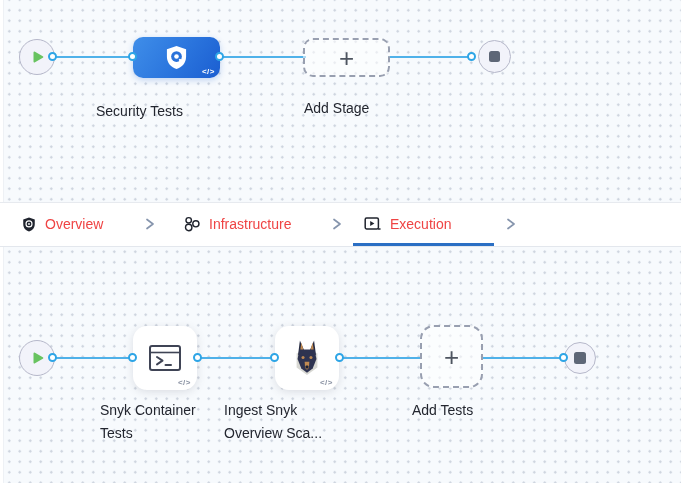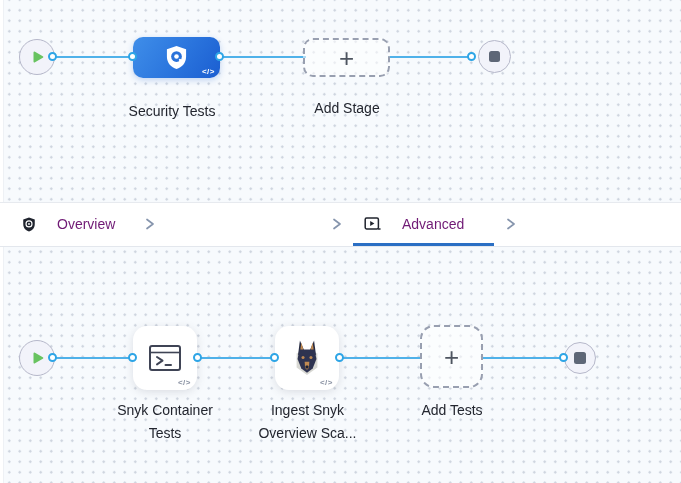--- a/index.html
+++ b/index.html
@@ -54,32 +54,32 @@
   }
   .step-node .code-badge{ color:#8a92a3; right:6px; bottom:3px; }
   .add-box{
     position:absolute; border:2px dashed #989fb0; border-radius:10px;
     background:rgba(255,255,255,0.55);
     display:flex; align-items:center; justify-content:center;
     color:#4e5560; z-index:4; cursor:pointer;
   }
   .plus-glyph{ font-size:26px; font-weight:300; line-height:1; color:#4e5560; }
   .node-label{
-    position:absolute; text-align:center; font-size:14px; color:#23262f;
+    position:absolute; font-size:14px; color:#23262f;
     line-height:23px; z-index:2;
   }
   
   .tab-bar{
     position:absolute; left:0; top:202px; width:681px; height:45px;
     background:#ffffff; border-top:1px solid #e7eaef; border-bottom:1px solid #e3e7ed;
     z-index:6;
   }
   .tab{
     position:absolute; top:0; height:42px; display:flex; align-items:center;
-    gap:21px; font-size:14px; font-weight:500; color:#701a75; cursor:pointer;
+    gap:9px; font-size:14px; font-weight:500; color:#ef4444; cursor:pointer;
   }
   .tab-chevron{ position:absolute; top:14px; width:12px; height:14px; }
   .active-underline{
     position:absolute; left:353px; bottom:0; width:141px; height:3px;
     background:#2b6fc4;
   }
   svg{ display:block; }
 </style>
 </head>
 <body>
@@ -130,32 +130,40 @@
         <circle cx="12" cy="12" r="5.2" fill="none" stroke="#ffffff" stroke-width="2"></circle>
         <circle cx="12" cy="12" r="1.6" fill="#ffffff"></circle>
       </svg>
       <span>Overview</span>
     </div>
 
     <svg class="tab-chevron" style="left:144px;" viewBox="0 0 12 14">
       <path d="M3 2.5 L9 7 L3 11.5" fill="none" stroke="#8695ad" stroke-width="1.7" stroke-linecap="round" stroke-linejoin="round"></path>
     </svg>
 
+    <div class="tab" style="left:184px;">
+      <svg width="16" height="16" viewBox="0 0 17 17">
+        <circle cx="5" cy="4.6" r="2.9" fill="none" stroke="#20242e" stroke-width="1.5"></circle>
+        <circle cx="5" cy="12.2" r="3.4" fill="none" stroke="#20242e" stroke-width="1.5"></circle>
+        <circle cx="12.6" cy="8.3" r="3.3" fill="none" stroke="#20242e" stroke-width="1.5"></circle>
+      </svg>
+      <span>Infrastructure</span>
+    </div>
 
     <svg class="tab-chevron" style="left:331px;" viewBox="0 0 12 14">
       <path d="M3 2.5 L9 7 L3 11.5" fill="none" stroke="#8695ad" stroke-width="1.7" stroke-linecap="round" stroke-linejoin="round"></path>
     </svg>
 
     <div class="tab active" style="left:364px;">
       <svg width="17" height="16" viewBox="0 0 17 16">
         <rect x="1.2" y="2" width="13.2" height="11" rx="1.4" fill="none" stroke="#20242e" stroke-width="1.5"></rect>
         <path d="M6.2 5 L10.4 7.5 L6.2 10 Z" fill="#20242e"></path>
         <path d="M14.4 13 L16 13" stroke="#20242e" stroke-width="1.5" stroke-linecap="round"></path>
       </svg>
-      <span>Advanced</span>
+      <span>Execution</span>
     </div>
 
     <svg class="tab-chevron" style="left:505px;" viewBox="0 0 12 14">
       <path d="M3 2.5 L9 7 L3 11.5" fill="none" stroke="#8695ad" stroke-width="1.7" stroke-linecap="round" stroke-linejoin="round"></path>
     </svg>
 
 
     <div class="active-underline"></div>
   </div>
 
@@ -199,21 +207,21 @@
       <path d="M12 3.5 L14.5 12 L10.5 14.5 Z" fill="#c08a52"></path>
       <path d="M24 3.5 L21.5 12 L25.5 14.5 Z" fill="#c08a52"></path>
       <path d="M10 11 H26 L28 21 L24 31 L18 35.5 L12 31 L8 21 Z" fill="#2e3350"></path>
       <circle cx="13.8" cy="19.5" r="1.6" fill="#c08a52"></circle>
       <circle cx="22.2" cy="19.5" r="1.6" fill="#c08a52"></circle>
       <path d="M15.5 24 H20.5 L20 30.5 L18 32.5 L16 30.5 Z" fill="#c08a52"></path>
       <rect x="16.4" y="28" width="3.2" height="3" rx="1" fill="#1d2236"></rect>
     </svg>
     <span class="code-badge">&lt;/&gt;</span>
   </div>
-  <div class="node-label" style="left:235px; top:399px; width:145px;">
+  <div class="node-label" style="left:224px; top:399px; width:145px;">
     <div>Ingest Snyk</div>
     <div>Overview Sca...</div>
   </div>
 
   <div class="add-box" style="left:420px; top:325px; width:63px; height:63px; border-radius:14px;">
     <span class="plus-glyph">+</span>
   </div>
   <div class="node-label" style="left:412px; top:399px; width:80px;">Add Tests</div>
 
   <div class="terminal-node" style="left:564px; top:342px; width:32px; height:32px;">

